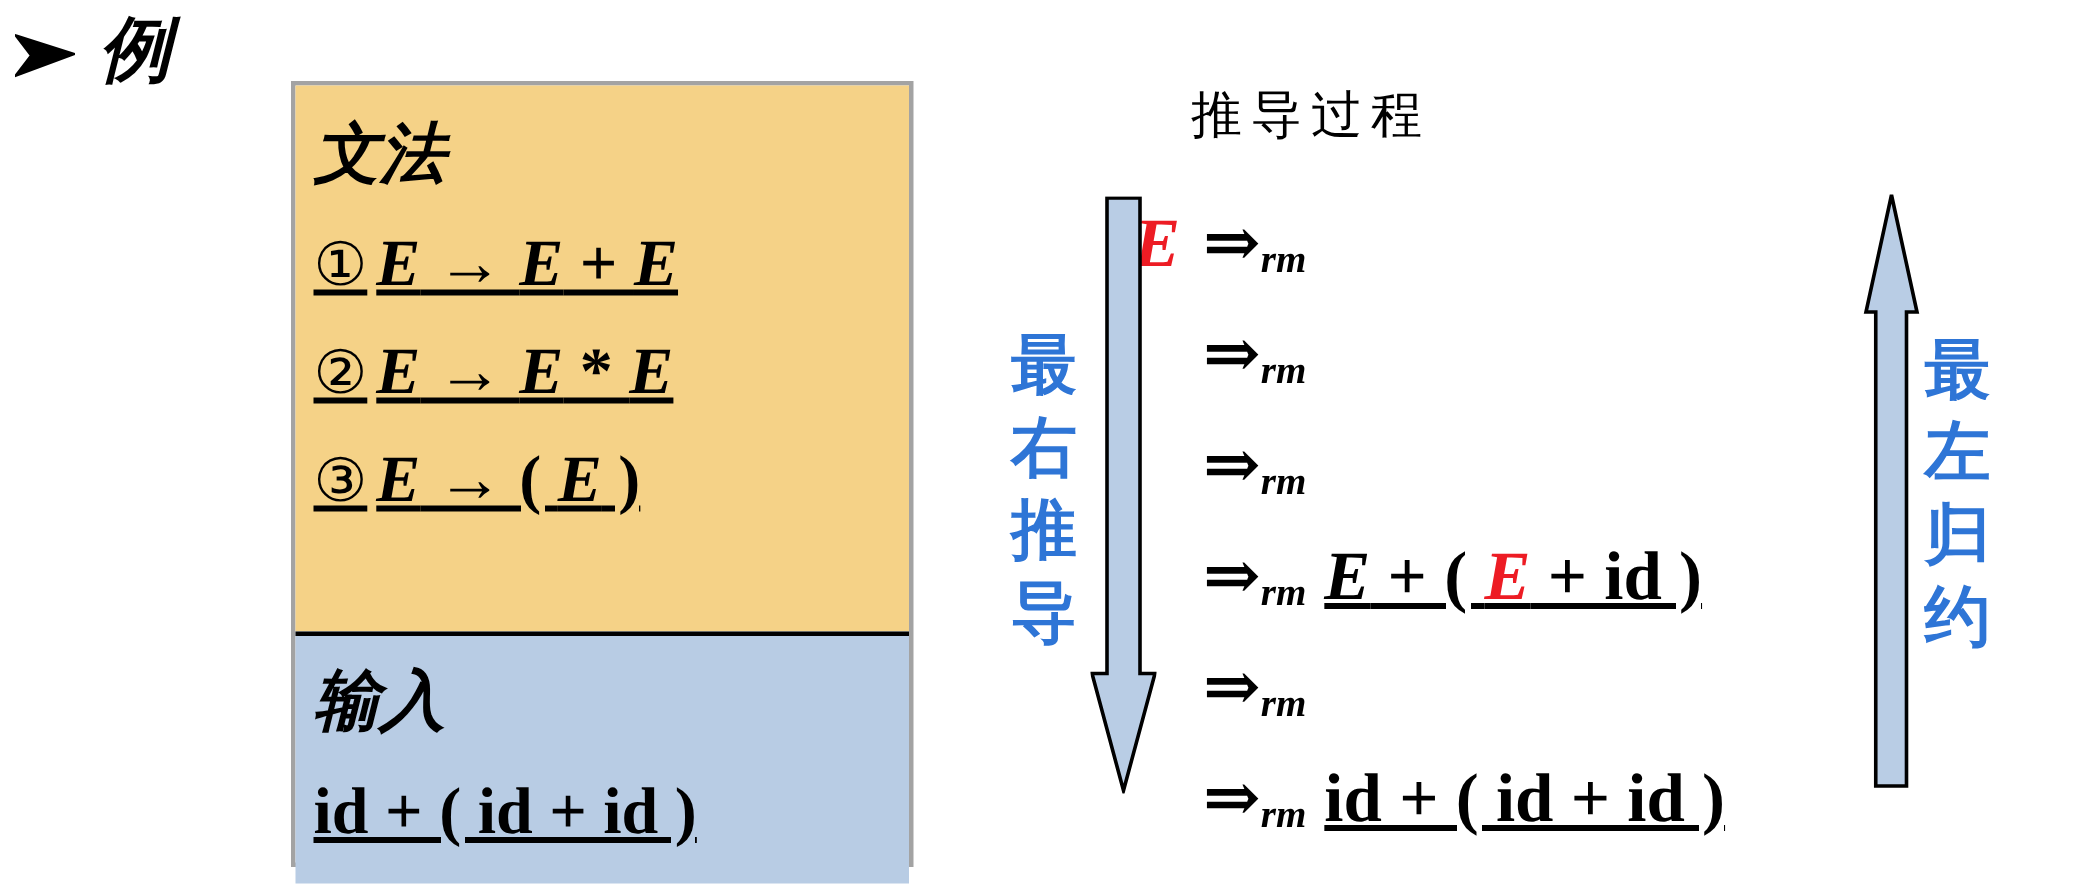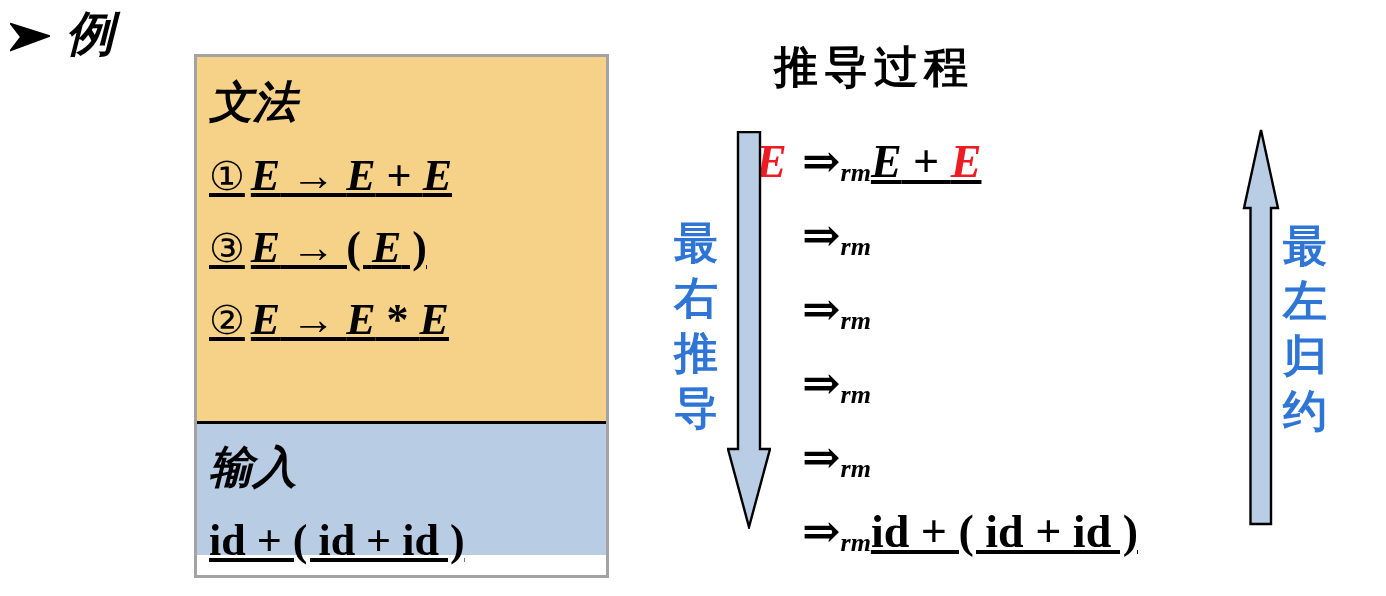--- a/index.html
+++ b/index.html
@@ -27,56 +27,56 @@
   }
   .gbox-top{
     background:var(--orange);
     height:364px;
     padding:10px 0 0 12px;
     box-sizing:border-box;
   }
   .gbox-bottom{
     background:var(--lightblue);
     border-top:3px solid #000;
-    height:134px;
+    height:168px;
     padding:8px 0 0 12px;
     box-sizing:border-box;
   }
   .gbox-row{height:72px;display:flex;align-items:center;}
   .cjk-head{
     font-size:44px;font-weight:bold;color:#000;
     font-style:italic;line-height:1;
   }
   .rule{font-size:44px;font-weight:bold;color:#000;white-space:pre;}
   .rule-num{
     font-family:"DejaVu Sans","DejaVu Serif",sans-serif;
     font-weight:normal;margin-right:6px;font-size:40px;
   }
   .formula{white-space:pre;font-weight:bold;color:#000;text-decoration:underline;}
   .formula em{font-style:italic;}
   
   .deriv-title{
-    position:absolute;left:744px;top:44px;width:260px;
+    position:absolute;left:744px;top:59px;width:260px;
     text-align:center;
-    font-size:44px;font-weight:bold;color:#000;line-height:1.1;
+    font-size:34px;font-weight:normal;color:#000;line-height:1.1;
     letter-spacing:6px;
   }
   .deriv-list{position:absolute;left:756px;top:124px;}
   .deriv-line{
     height:74px;display:flex;align-items:center;
     font-size:46px;
   }
   .deriv-head{
     width:46px;flex:0 0 46px;
     font-weight:bold;font-style:italic;
   }
   .deriv-arrow{font-size:46px;font-weight:bold;color:#000;}
   .deriv-rm{
     font-size:26px;font-weight:bold;font-style:italic;color:#000;
-    vertical-align:-12px;display:inline-block;
+    vertical-align:-12px;margin-right:12px;display:inline-block;
     transform:translateY(12px);
   }
   .seg-red{color:var(--red);}
   .seg-black{color:#000;}
   
   .side-arrow{position:absolute;}
   .vlabel{
     position:absolute;display:flex;flex-direction:column;gap:11px;
     color:var(--blue);
     font-size:44px;font-weight:bold;line-height:1;
@@ -106,60 +106,60 @@
   <div class="gbox">
     <div class="gbox-top">
       <div class="gbox-row">
         <span class="cjk-head">文法</span>
       </div>
       <div id="grammar-rules">
           <div class="gbox-row">
             <span class="rule formula"><span class="rule-num">①</span><em>E</em> → <em>E</em> + <em>E</em></span>
           </div>
           <div class="gbox-row">
-            <span class="rule formula"><span class="rule-num">③</span><em>E</em> → ( <em>E</em> )</span>
+            <span class="rule formula"><span class="rule-num">②</span><em>E</em> → <em>E</em> * <em>E</em></span>
           </div>
           <div class="gbox-row">
-            <span class="rule formula"><span class="rule-num">②</span><em>E</em> → <em>E</em> * <em>E</em></span>
+            <span class="rule formula"><span class="rule-num">③</span><em>E</em> → ( <em>E</em> )</span>
           </div>
         </div>
     </div>
     <div class="gbox-bottom">
       <div class="gbox-row">
         <span class="cjk-head">输入</span>
       </div>
       <div class="gbox-row">
         <span class="rule formula" id="input-string">id + ( id + id )</span>
       </div>
     </div>
   </div>
 
   <div class="deriv-title">推导过程</div>
 
   <div class="deriv-list" id="deriv-list">
       <div class="deriv-line">
         <span class="deriv-head seg-red">E</span>
         <span class="deriv-arrow">⇒</span>
         <span class="deriv-rm">rm</span>
-        <span class="formula"><span class="seg-black"><em>E</em> + </span><span class="seg-red"><em>E</em></span></span>
       </div>
       <div class="deriv-line">
         <span class="deriv-head seg-black"></span>
         <span class="deriv-arrow">⇒</span>
         <span class="deriv-rm">rm</span>
       </div>
       <div class="deriv-line">
         <span class="deriv-head seg-black"></span>
         <span class="deriv-arrow">⇒</span>
         <span class="deriv-rm">rm</span>
       </div>
       <div class="deriv-line">
         <span class="deriv-head seg-black"></span>
         <span class="deriv-arrow">⇒</span>
         <span class="deriv-rm">rm</span>
+        <span class="formula"><span class="seg-black"><em>E</em> + ( </span><span class="seg-red"><em>E</em></span><span class="seg-black"> + id )</span></span>
       </div>
       <div class="deriv-line">
         <span class="deriv-head seg-black"></span>
         <span class="deriv-arrow">⇒</span>
         <span class="deriv-rm">rm</span>
       </div>
       <div class="deriv-line">
         <span class="deriv-head seg-black"></span>
         <span class="deriv-arrow">⇒</span>
         <span class="deriv-rm">rm</span>

